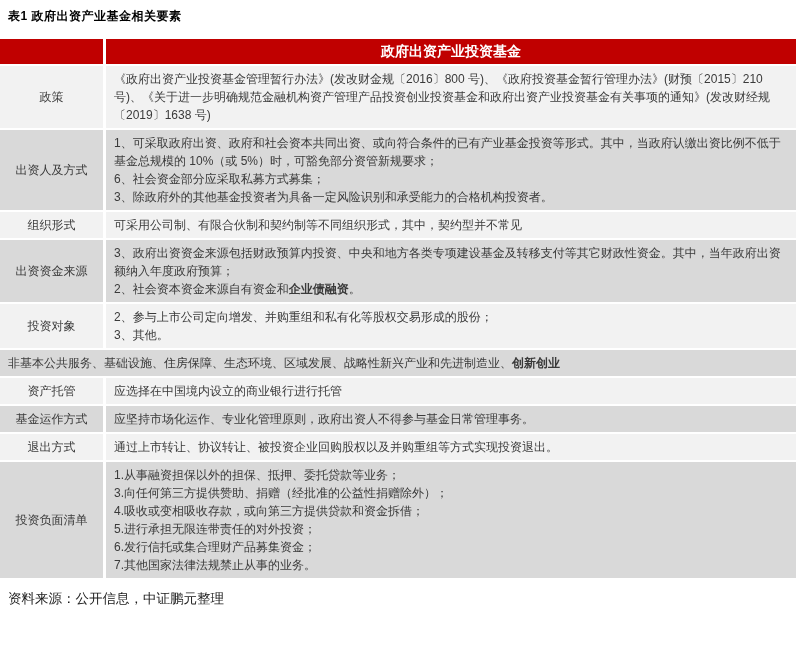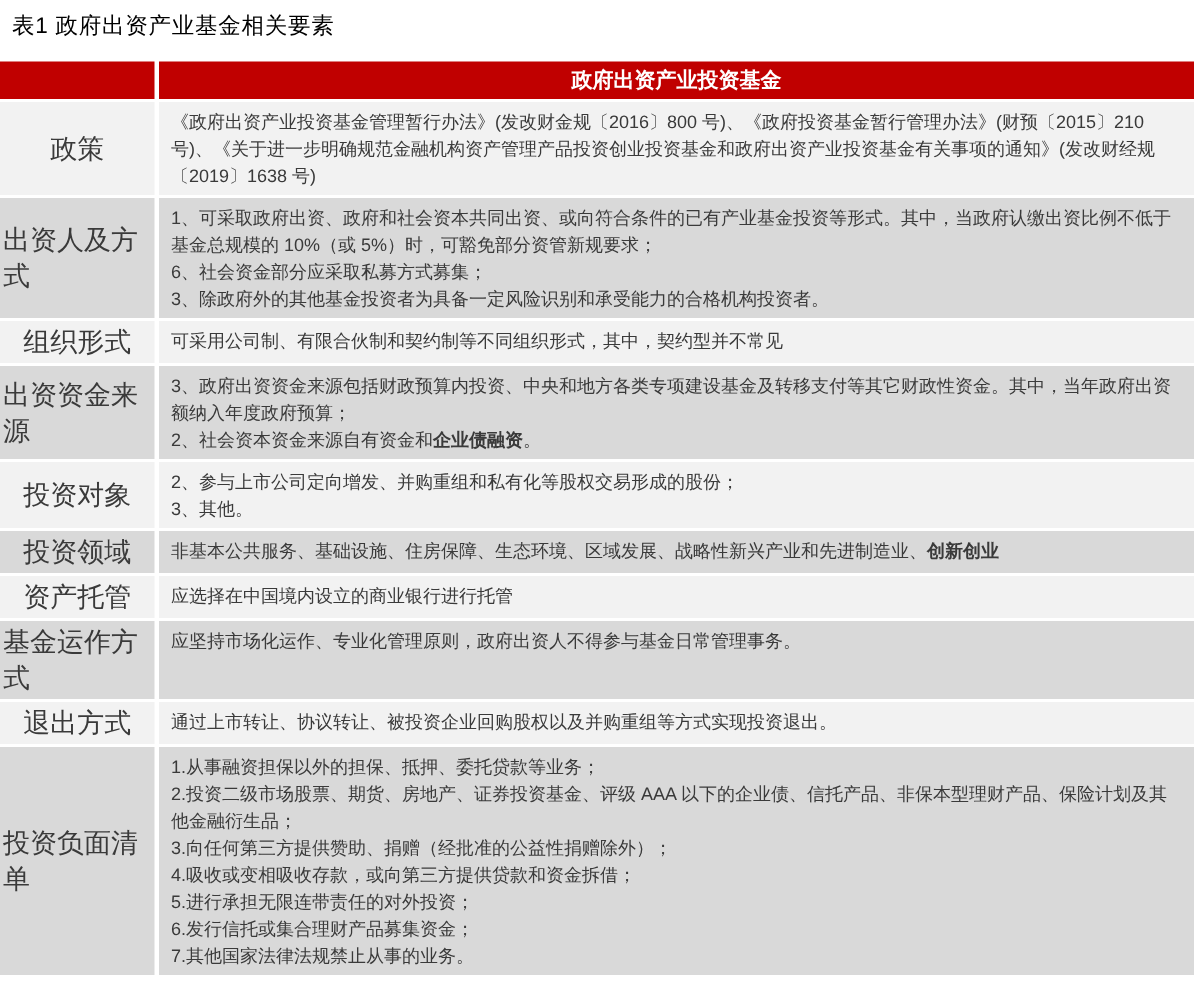--- a/index.html
+++ b/index.html
@@ -10,42 +10,43 @@
   }
   .page {
     width: 796px;
     min-height: 656px;
     box-sizing: border-box;
     padding-top: 6px;
     background: #ffffff;
   }
   .doc-title {
     margin: 2px 8px 14px 8px;
-    font-size: 15px;
-    font-weight: normal;
+    font-size: 12px;
+    font-weight: bold;
     color: #000000;
     letter-spacing: 0.5px;
   }
   .fund-table {
     width: 796px;
     display: flex;
     flex-direction: column;
     gap: 2px;
   }
   .t-row {
     display: flex;
     gap: 3px;
   }
   .cell-label {
     flex: 0 0 103px;
     box-sizing: border-box;
     display: flex;
     align-items: center;
     justify-content: center;
-    font-size: 18px;
+    text-align: center;
+    font-size: 12px;
     color: #3a3a3a;
     padding: 2px;
   }
   .cell-content {
     flex: 1;
     box-sizing: border-box;
     padding: 4px 8px 4px 8px;
     font-size: 12px;
     line-height: 18px;
     color: #3a3a3a;
@@ -110,21 +111,20 @@
             <div class="content-line">3、政府出资资金来源包括财政预算内投资、中央和地方各类专项建设基金及转移支付等其它财政性资金。其中，当年政府出资额纳入年度政府预算；</div>
             <div class="content-line"><span>2、社会资本资金来源自有资金和</span><b>企业债融资</b><span>。</span></div>
           </div>
         </div><div class="t-row light">
           <div class="cell-label">投资对象</div>
           <div class="cell-content">
             <div class="content-line">2、参与上市公司定向增发、并购重组和私有化等股权交易形成的股份；</div>
             <div class="content-line">3、其他。</div>
           </div>
         </div><div class="t-row gray">
-          <div class="cell-label">投资领域</div>
           <div class="cell-content">
             <div class="content-line"><span>非基本公共服务、基础设施、住房保障、生态环境、区域发展、战略性新兴产业和先进制造业、</span><b>创新创业</b></div>
           </div>
         </div><div class="t-row light">
           <div class="cell-label">资产托管</div>
           <div class="cell-content">
             <div class="content-line">应选择在中国境内设立的商业银行进行托管</div>
           </div>
         </div><div class="t-row gray">
           <div class="cell-label">基金运作方式</div>
@@ -133,21 +133,20 @@
           </div>
         </div><div class="t-row light">
           <div class="cell-label">退出方式</div>
           <div class="cell-content">
             <div class="content-line">通过上市转让、协议转让、被投资企业回购股权以及并购重组等方式实现投资退出。</div>
           </div>
         </div><div class="t-row gray">
           <div class="cell-label">投资负面清单</div>
           <div class="cell-content">
             <div class="content-line">1.从事融资担保以外的担保、抵押、委托贷款等业务；</div>
-            <div class="content-line">2.投资二级市场股票、期货、房地产、证券投资基金、评级 AAA 以下的企业债、信托产品、非保本型理财产品、保险计划及其他金融衍生品；</div>
             <div class="content-line">3.向任何第三方提供赞助、捐赠（经批准的公益性捐赠除外）；</div>
             <div class="content-line">4.吸收或变相吸收存款，或向第三方提供贷款和资金拆借；</div>
             <div class="content-line">5.进行承担无限连带责任的对外投资；</div>
             <div class="content-line">6.发行信托或集合理财产品募集资金；</div>
             <div class="content-line">7.其他国家法律法规禁止从事的业务。</div>
           </div>
         </div></div>
   </div>
 
   <div class="doc-footer">资料来源：公开信息，中证鹏元整理</div>

